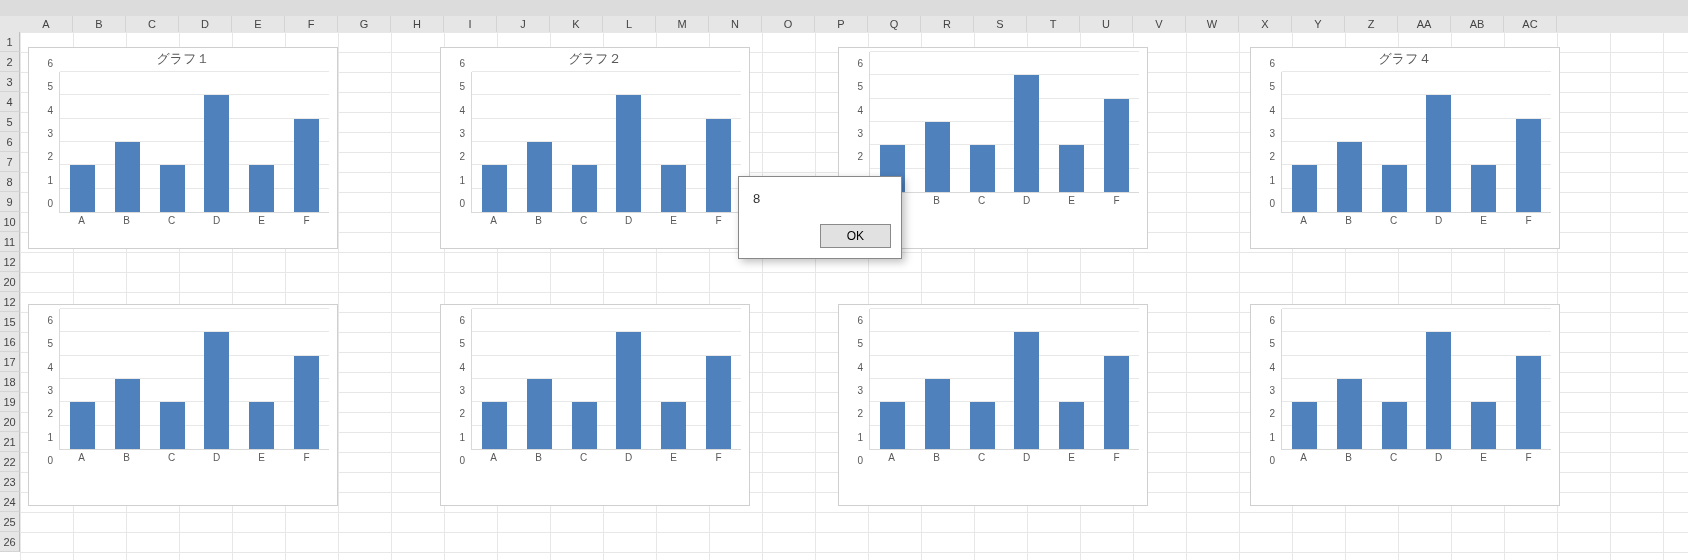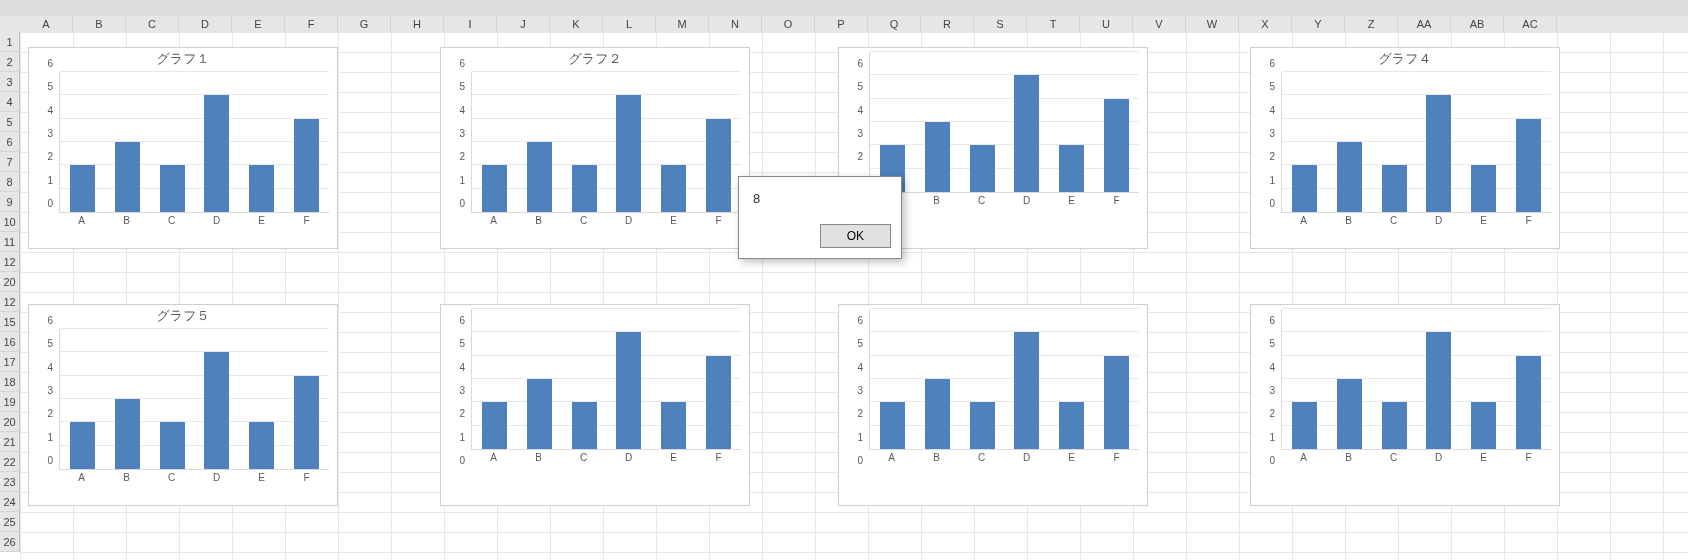--- a/index.html
+++ b/index.html
@@ -310,21 +310,20 @@
       <div class="xlabels">
         <span>A</span>
         <span>B</span>
         <span>C</span>
         <span>D</span>
         <span>E</span>
         <span>F</span>
       </div>
     </div>
     <div class="chart" style="left: 28px; top: 304px; width: 310px; height: 202px;">
-      <div class="chart-title">グラフ５</div>
       <div class="yticks" style="height: 140px;">
         <span class="ytick" style="bottom: 0px; top: auto;">0</span>
         <span class="ytick" style="bottom: 23.3333px; top: auto;">1</span>
         <span class="ytick" style="bottom: 46.6667px; top: auto;">2</span>
         <span class="ytick" style="bottom: 70px; top: auto;">3</span>
         <span class="ytick" style="bottom: 93.3333px; top: auto;">4</span>
         <span class="ytick" style="bottom: 116.667px; top: auto;">5</span>
         <span class="ytick" style="bottom: 140px; top: auto;">6</span>
       </div>
       <div class="plot">

